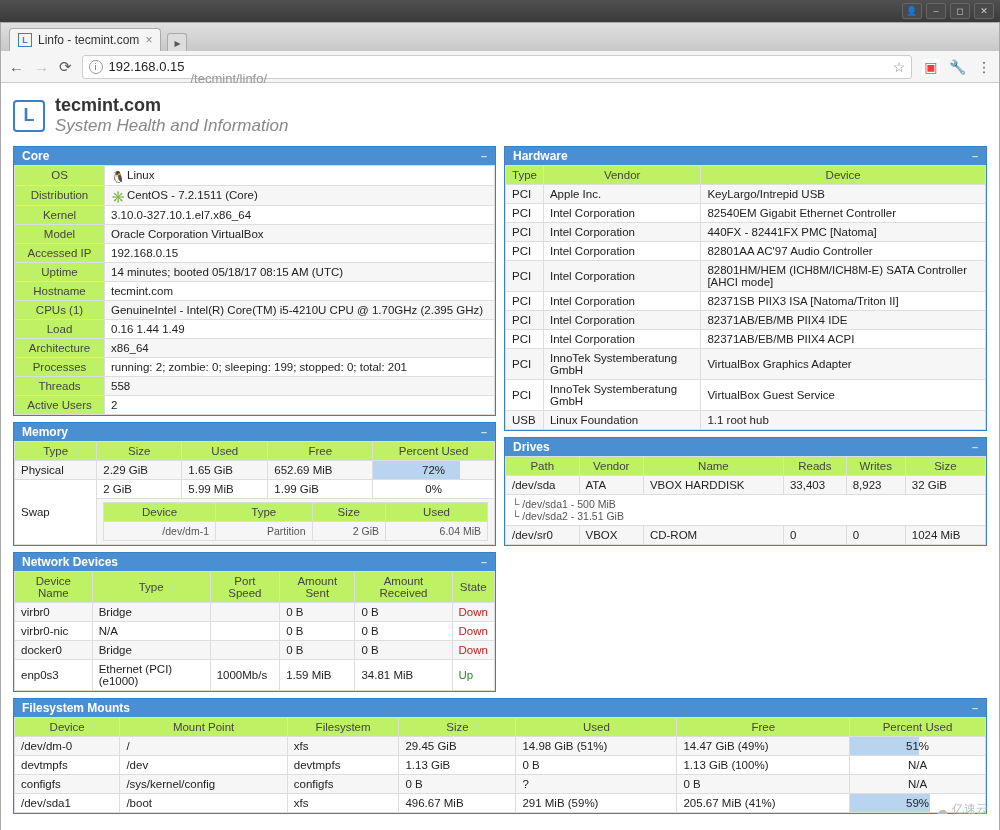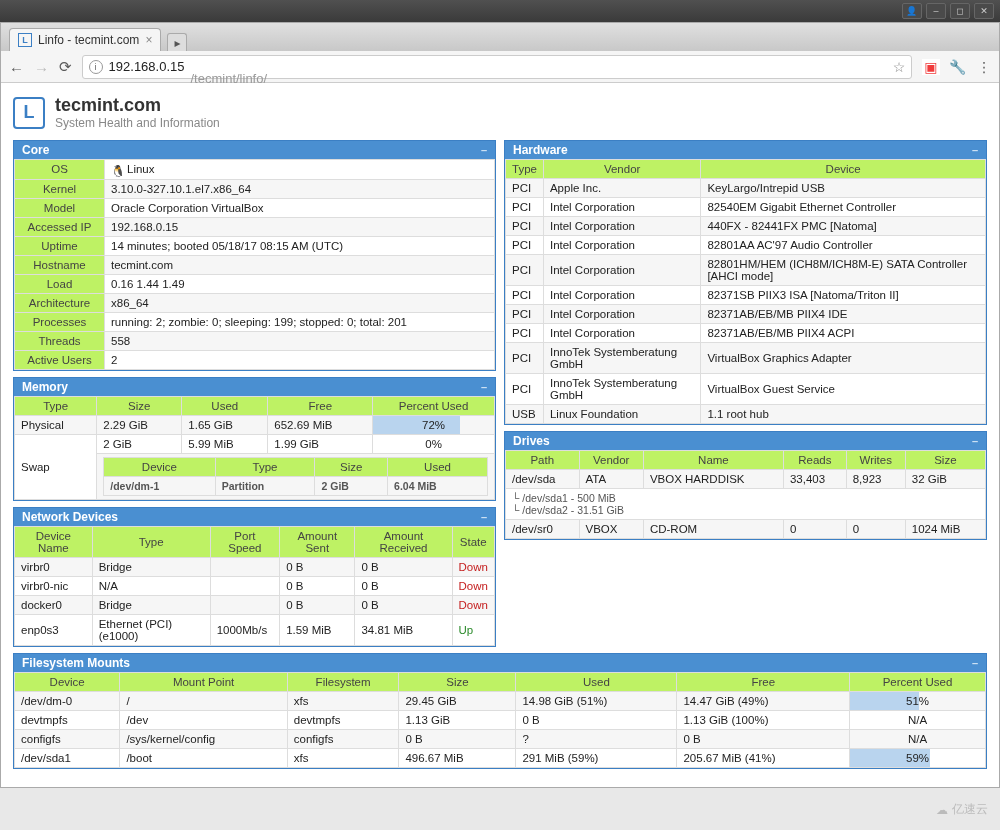--- a/index.html
+++ b/index.html
@@ -17,21 +17,21 @@
 .nav-ico.dis { color:#bbb; }
 .url-box { flex:1; background:#fff; border:1px solid #ccc; border-radius:3px; height:24px; display:flex; align-items:center; padding:0 6px; gap:6px; font-size:13px; }
 .url-dim { color:#999;margin-top:24px; }
 .star { color:#888; font-size:14px; margin-left:auto; }
 .right-ico { color:#5a5a5a; font-size:14px; cursor:pointer; }
 .square-x { color:#f13b3b; background:#fff; padding:0 2px; }
 .content { padding:12px; }
 .page-head { display:flex; align-items:center; gap:10px; margin-bottom:10px; }
 .logo-box { width:32px; height:32px; border:2px solid #3b7fc4; border-radius:4px; display:flex; align-items:center; justify-content:center; color:#3b7fc4; font-size:18px; font-weight:bold; }
 .site-title { font-size:18px; font-weight:bold; color:#333; }
-.site-sub { font-size:12px; color:#888; }
+.site-sub { font-size:17px; color:#888;font-style:italic; }
 .cols { display:flex; gap:8px; }
 .col-left { flex:1; min-width:0; }
 .col-right { flex:1; min-width:0; }
 .full-row { }
 .panel { margin-bottom:6px; border:1px solid #3b7fc4; }
 .panel-hd { background:#4a8fd1; color:#fff; font-weight:bold; padding:2px 8px; display:flex; justify-content:space-between; align-items:center; }
 .panel-min { color:#cfe3f5; font-size:11px; cursor:pointer; }
 table { width:100%; border-collapse:collapse; }
 th, td { border:1px solid #ddd; padding:3px 6px; font-size:11.5px; text-align:left; }
 th { background:#bef264; font-weight:normal; text-align:center; color:#444; }
@@ -39,21 +39,21 @@
 tr:nth-child(even) td { background:#f6f6f6; }
 tr:nth-child(odd) td { background:#fff; }
 .stat-down { color:#c52020;margin-top:24px; }
 .stat-up { color:#2a8a2a; }
 .pct-cell { position:relative; text-align:center; padding:0; }
 .pct-bar { position:absolute; left:0; top:0; bottom:0; background:#b9d4ee; }
 .pct-txt { position:relative; display:block; padding:3px 16px; }
 .na { text-align:center; }
 .os-ico { display:inline-block; width:12px; height:12px; margin-right:4px; vertical-align:middle; }
 .sub-row td { font-size:10.5px; color:#555; }
-.center { text-align:left;font-weight:bold; }
+.center { text-align:right; }
 .watermark { position:fixed; right:12px; bottom:12px; color:#bbb; font-size:12px; display:flex; align-items:center; gap:4px; }
 </style>
 </head>
 <body>
 
 <div class="desktop-bar">
   <div class="win-btn">👤</div>
   <div class="win-btn">–</div>
   <div class="win-btn">◻</div>
   <div class="win-btn">✕</div>
@@ -102,38 +102,46 @@
               <span>Core</span>
               <span class="panel-min">–</span>
             </div>
           <table class="kv" id="core-table">
               <tbody>
                 <tr>
                   <th>OS</th>
                   <td><span class="os-ico">🐧</span>Linux</td>
                 </tr>
                 <tr>
+                  <th>Distribution</th>
+                  <td><span class="os-ico">✳️</span>CentOS - 7.2.1511 (Core)</td>
+                </tr>
+                <tr>
                   <th>Kernel</th>
                   <td>3.10.0-327.10.1.el7.x86_64</td>
                 </tr>
                 <tr>
                   <th>Model</th>
                   <td>Oracle Corporation VirtualBox</td>
                 </tr>
                 <tr>
                   <th>Accessed IP</th>
                   <td>192.168.0.15</td>
                 </tr>
                 <tr>
                   <th>Uptime</th>
                   <td>14 minutes; booted 05/18/17 08:15 AM (UTC)</td>
                 </tr>
                 <tr>
                   <th>Hostname</th>
                   <td>tecmint.com</td>
+                </tr>
+                <tr>
+                  <th>CPUs (1)</th>
+                  <td>GenuineIntel - Intel(R) Core(TM) i5-4210U CPU @ 1.70GHz (2.395 GHz)</td>
                 </tr>
                 <tr>
                   <th>Load</th>
                   <td>0.16 1.44 1.49</td>
                 </tr>
                 <tr>
                   <th>Architecture</th>
                   <td>x86_64</td>
                 </tr>
                 <tr>

